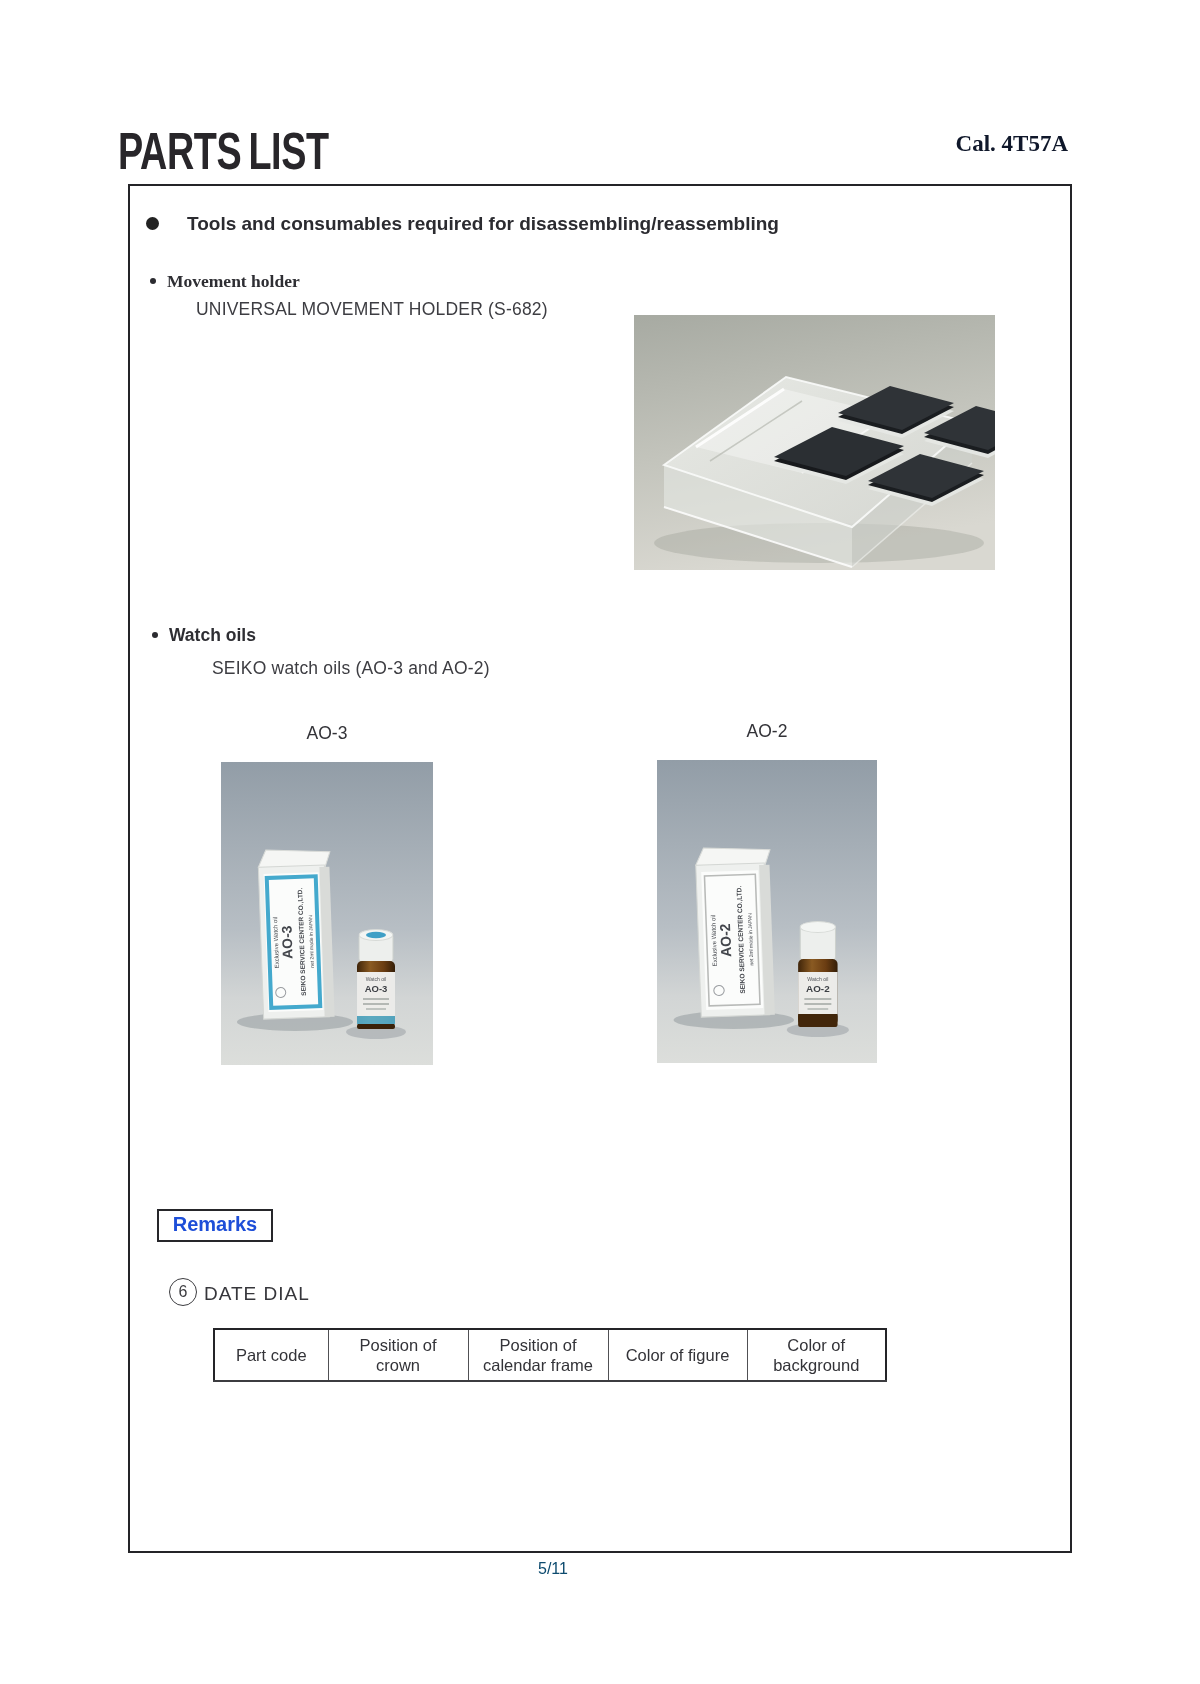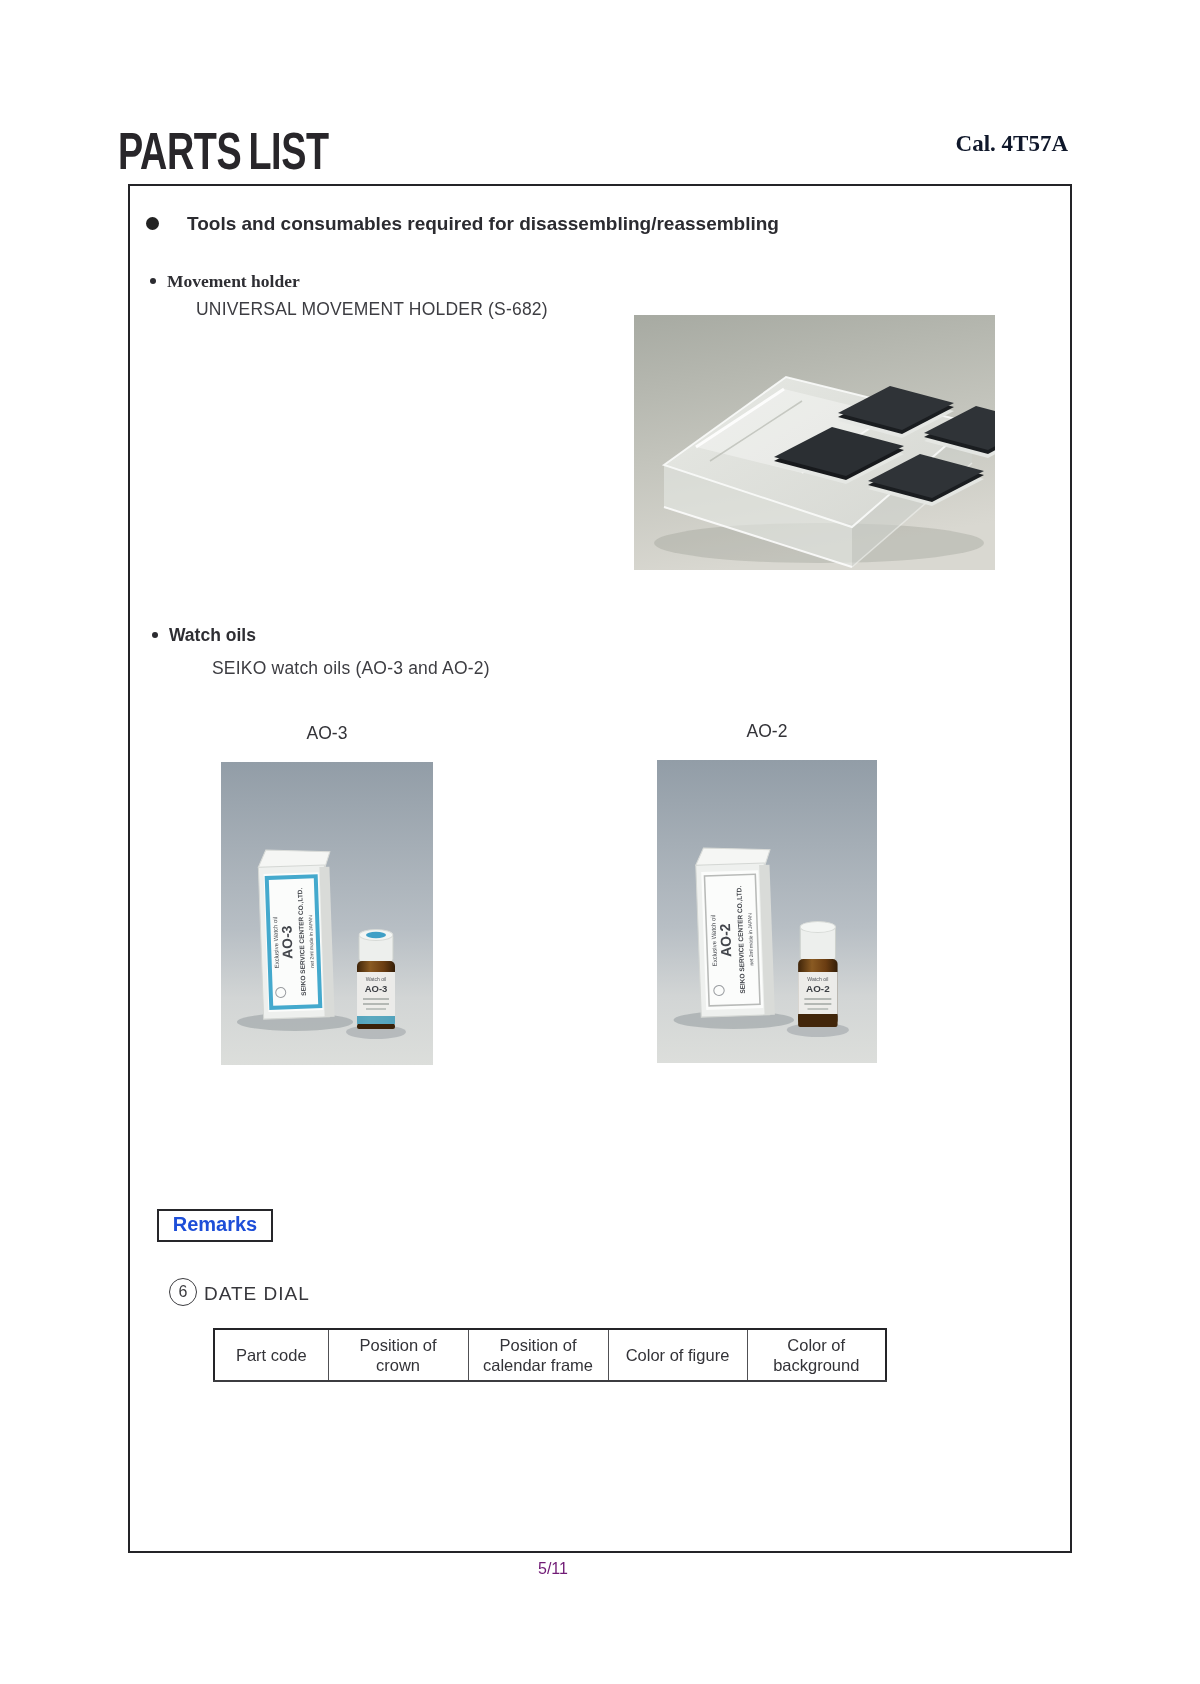--- a/index.html
+++ b/index.html
@@ -57,21 +57,21 @@
 
   .dial-table { left:213px; top:1328px; border-collapse:collapse; table-layout:fixed; border:2.5px solid #242428; }
   .dial-table th, .dial-table td {
     border:1px solid #505054; text-align:center; vertical-align:middle;
     font-size:16.5px; font-weight:400; color:#333338; padding:0 4px;
   }
   .dial-table th { height:52px; white-space:pre-line; line-height:1.22; }
   .dial-table td { height:46px; }
   .dial-table thead tr { border-bottom:2px solid #3c3c40;margin-left:44px; }
 
-  .page-number { left:478px; top:1560px; width:150px; text-align:center; font-size:16px; color:#701a75; }
+  .page-number { left:478px; top:1560px; width:150px; text-align:center; font-size:16px; color:#0c4a6e; }
 </style>
 </head>
 <body>
 
 <div class="abs page-title">PARTS LIST</div>
 <div class="abs caliber">Cal. 4T57A</div>
 <div class="abs main-box"></div>
 
 <div class="abs tools-heading">
   <span class="big-bullet"></span>

